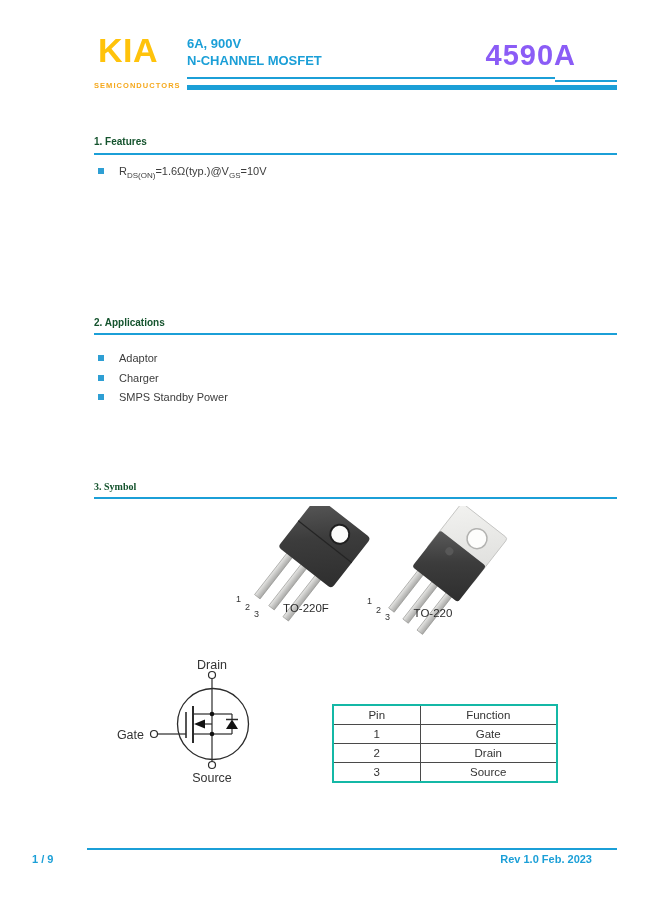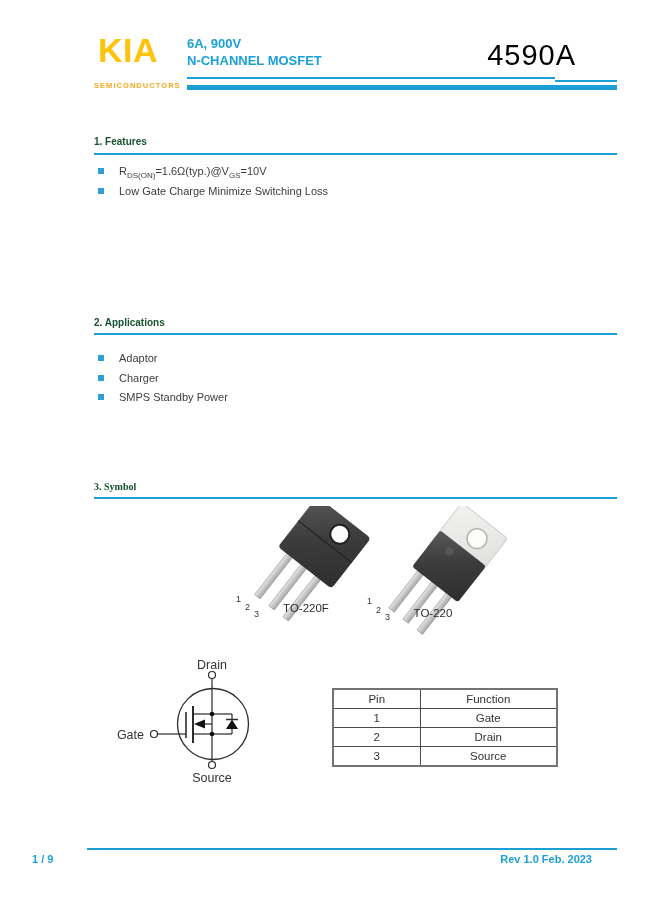--- a/index.html
+++ b/index.html
@@ -8,21 +8,21 @@
     position:relative; width:573px; height:917px; background:#ffffff;
     overflow:hidden; margin:0 auto;padding-left:12px;
   }
   .abs { position:absolute; }
 
   
   .logo-main { left:66px; top:33px; font-size:34px; font-weight:700; color:#FFC30B; line-height:1; letter-spacing:0.5px; }
   .logo-sub  { left:62px; top:81px; font-size:7.5px; font-weight:700; color:#F5A81C; letter-spacing:1.05px; }
   .hdr-rating { left:155px; top:36px; font-size:13px; font-weight:700; color:#1B9FD7; line-height:1.3; }
   .hdr-type   { left:155px; top:53px; font-size:13px; font-weight:700; color:#1B9FD7; line-height:1.3; }
-  .hdr-part   { top:40px; right:41px; font-size:29px; font-weight:400; color:#000000; letter-spacing:1px; line-height:1.1; }
+  .hdr-part   { top:40px; right:41px; font-size:29px; font-weight:700; color:#8b5cf6; letter-spacing:1px; line-height:1.1; }
   .hdr-line-a { left:155px; top:77px; width:368px; height:1.5px; background:#1B9FD7; }
   .hdr-line-b { left:523px; top:80px; width:85px;  height:1.5px; background:#1B9FD7; }
   .hdr-bar    { left:155px; top:84.5px; width:456px; height:5px; background:#1B9FD7; }
 
   
   .sec-title { left:62px; font-size:10px; font-weight:700; color:#14532d; line-height:16px; }
   .sec-rule  { left:62px; width:546px; height:2px; background:#1B9FD7; }
   #features-title { top:134px; }  #features-rule { top:153px; }
   #applications-title { top:315px; } #applications-rule { top:333px; }
   #symbol-title { top:479px;font-family:Liberation Serif, serif; } #symbol-rule { top:497px; }
@@ -42,21 +42,21 @@
   .pkg-pin-num { font-size:9px; fill:#333333; }
   .sym-label { font-size:12.5px; fill:#333333; }
 
   
   #pin-table { left:300px; top:688px; border-collapse:collapse; table-layout:fixed; width:226px;
                font-size:11.5px; color:#333333; }
   #pin-table th, #pin-table td {
     border:1px solid #4A4A4A; height:18px; text-align:center; padding:0;
     font-weight:400; background:#ffffff;
   }
-  #pin-table { border:2px solid #737373; }
+  #pin-table { border:2px solid #14b8a6;margin-top:16px; }
   #pin-table col.c1 { width:87px; }
 
   
   .foot-rule { left:55px; top:848px; width:543px; height:1.5px; background:#1B9FD7; }
   .foot-page { left:0px; top:853px; width:604px; text-align:left; font-size:11px; font-weight:700; color:#1B9FD7; }
   .foot-rev  { left:400px; top:853px; width:160px; text-align:right; font-size:11px; font-weight:700; color:#1B9FD7; }
 </style>
 </head>
 <body>
 
@@ -70,24 +70,20 @@
   <div class="abs hdr-line-a"></div>
   <div class="abs hdr-line-b"></div>
   <div class="abs hdr-bar"></div>
 
   <div class="abs sec-title" id="features-title">1. Features</div>
   <div class="abs sec-rule" id="features-rule"></div>
   <div class="abs bullet-list" id="features-list">
       <div class="bullet-item">
         <span class="bullet-sq"></span>
         <span class="bullet-text"><span>R</span><sub>DS(ON)</sub><span>=1.6Ω(typ.)@V</span><sub>GS</sub><span>=10V</span></span>
-      </div>
-      <div class="bullet-item">
-        <span class="bullet-sq"></span>
-        <span class="bullet-text"><span>Low Gate Charge Minimize Switching Loss</span></span>
       </div>
     </div>
 
   <div class="abs sec-title" id="applications-title">2. Applications</div>
   <div class="abs sec-rule" id="applications-rule"></div>
   <div class="abs bullet-list" id="applications-list">
       <div class="bullet-item">
         <span class="bullet-sq"></span>
         <span class="bullet-text"><span>Adaptor</span></span>
       </div>

